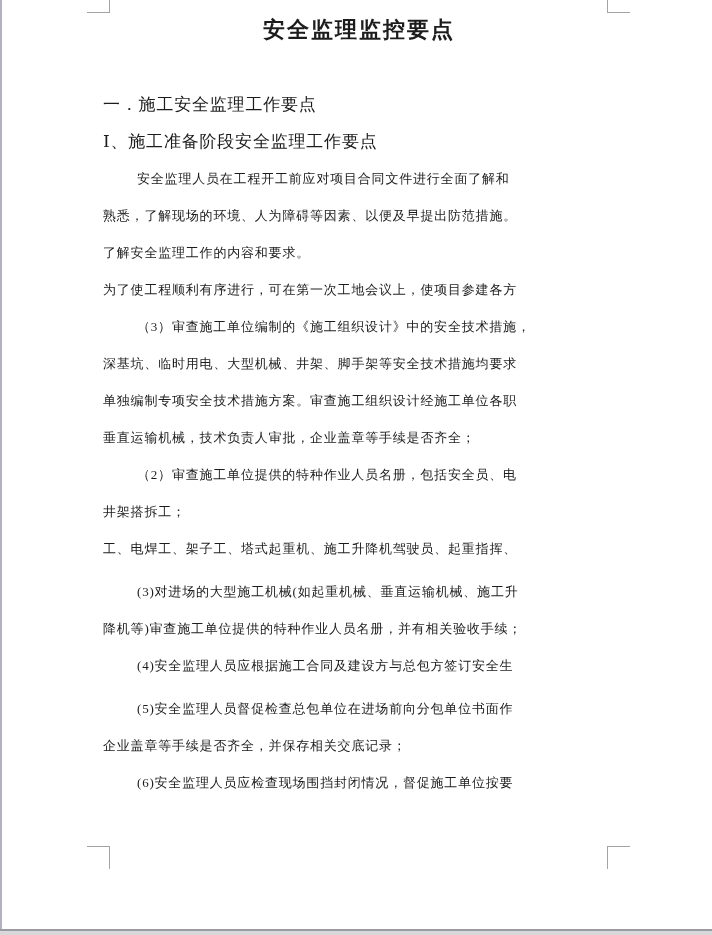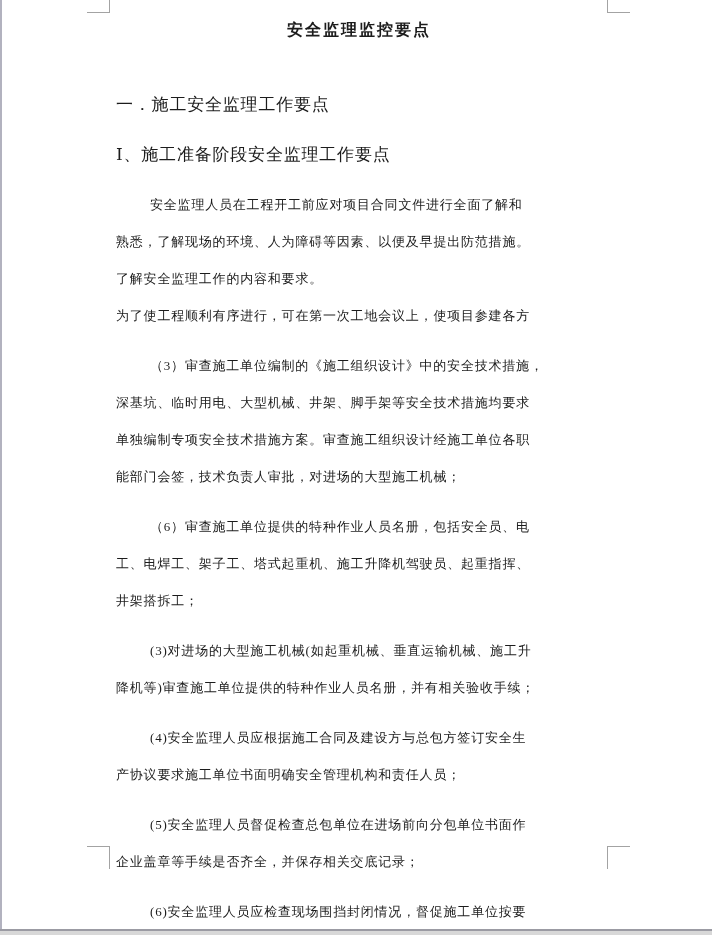--- a/index.html
+++ b/index.html
@@ -49,26 +49,26 @@
     position: absolute;
     left: 103px;
     top: 0;
     width: 512px;
   }
   .doc-title {
     margin-top: 15px;
     height: 30px;
     line-height: 30px;
     text-align: center;
-    font-size: 16px;
+    font-size: 22px;
     font-weight: bold;
     letter-spacing: 2px;
     white-space: nowrap;
   }
-  .block { margin: 13px; }
+  .block { margin: 0; }
   .block.heading .line { font-size: 17px; }
   .block.first-heading { margin-top: 41px; }
   .block.gap { margin-top: 6px; }
   .line {
     height: 37px;
     line-height: 37px;
     font-size: 13px;
     letter-spacing: 0.8px;
     white-space: nowrap;
   }
@@ -97,34 +97,33 @@
       <div class="block para">
         <div class="line first">安全监理人员在工程开工前应对项目合同文件进行全面了解和</div>
         <div class="line">熟悉，了解现场的环境、人为障碍等因素、以便及早提出防范措施。</div>
         <div class="line">了解安全监理工作的内容和要求。</div>
         <div class="line">为了使工程顺利有序进行，可在第一次工地会议上，使项目参建各方</div>
       </div>
       <div class="block para">
         <div class="line first">（3）审查施工单位编制的《施工组织设计》中的安全技术措施，</div>
         <div class="line">深基坑、临时用电、大型机械、井架、脚手架等安全技术措施均要求</div>
         <div class="line">单独编制专项安全技术措施方案。审查施工组织设计经施工单位各职</div>
-        <div class="line">能部门会签，技术负责人审批，对进场的大型施工机械；</div>
+        <div class="line">垂直运输机械，技术负责人审批，企业盖章等手续是否齐全；</div>
       </div>
       <div class="block para">
-        <div class="line first">（6）审查施工单位提供的特种作业人员名册，包括安全员、电</div>
+        <div class="line first">（2）审查施工单位提供的特种作业人员名册，包括安全员、电</div>
+        <div class="line">井架搭拆工；</div>
         <div class="line">工、电焊工、架子工、塔式起重机、施工升降机驾驶员、起重指挥、</div>
-        <div class="line">井架搭拆工；</div>
       </div>
       <div class="block para gap">
         <div class="line first">(3)对进场的大型施工机械(如起重机械、垂直运输机械、施工升</div>
         <div class="line">降机等)审查施工单位提供的特种作业人员名册，并有相关验收手续；</div>
       </div>
       <div class="block para">
         <div class="line first">(4)安全监理人员应根据施工合同及建设方与总包方签订安全生</div>
-        <div class="line">产协议要求施工单位书面明确安全管理机构和责任人员；</div>
       </div>
       <div class="block para gap">
         <div class="line first">(5)安全监理人员督促检查总包单位在进场前向分包单位书面作</div>
         <div class="line">企业盖章等手续是否齐全，并保存相关交底记录；</div>
       </div>
       <div class="block para">
         <div class="line first">(6)安全监理人员应检查现场围挡封闭情况，督促施工单位按要</div>
       </div>
     </div>
 </div>

